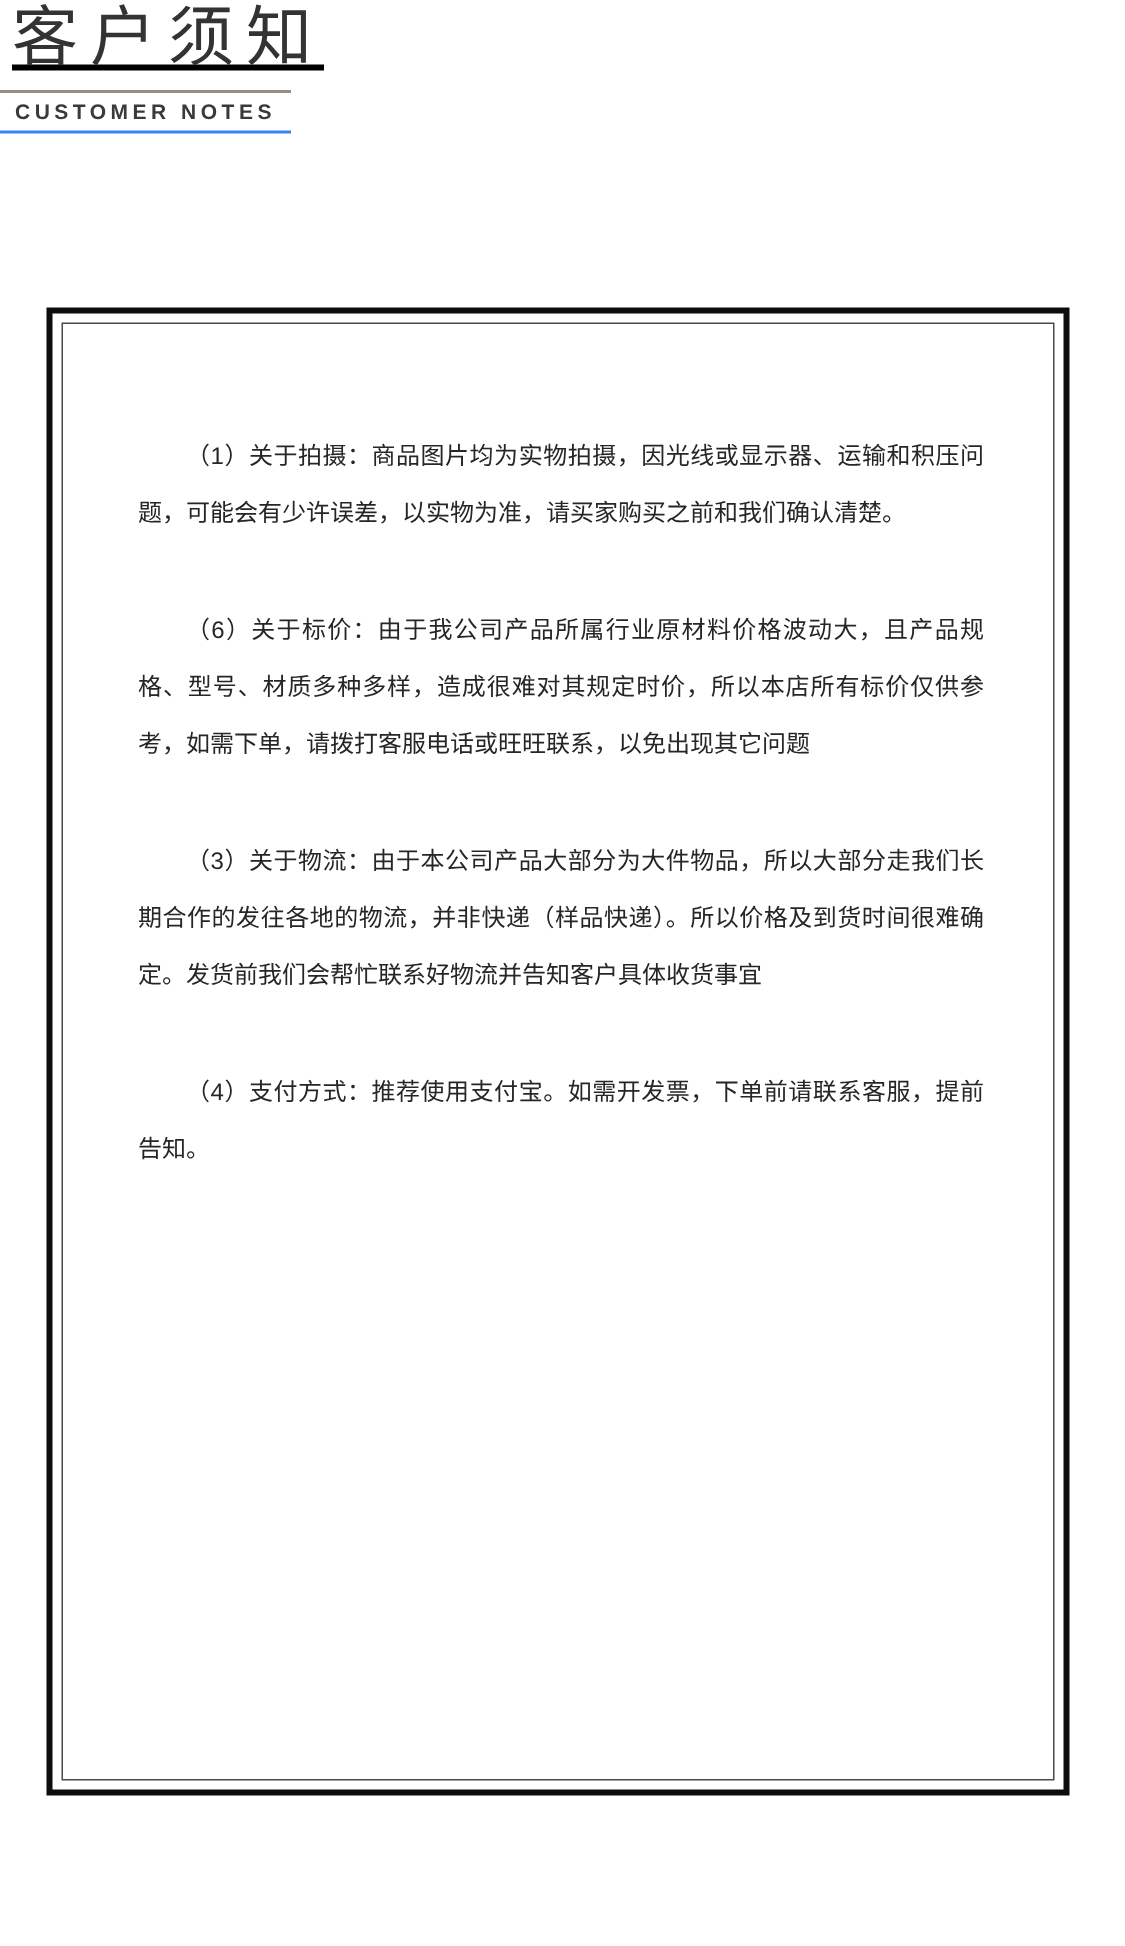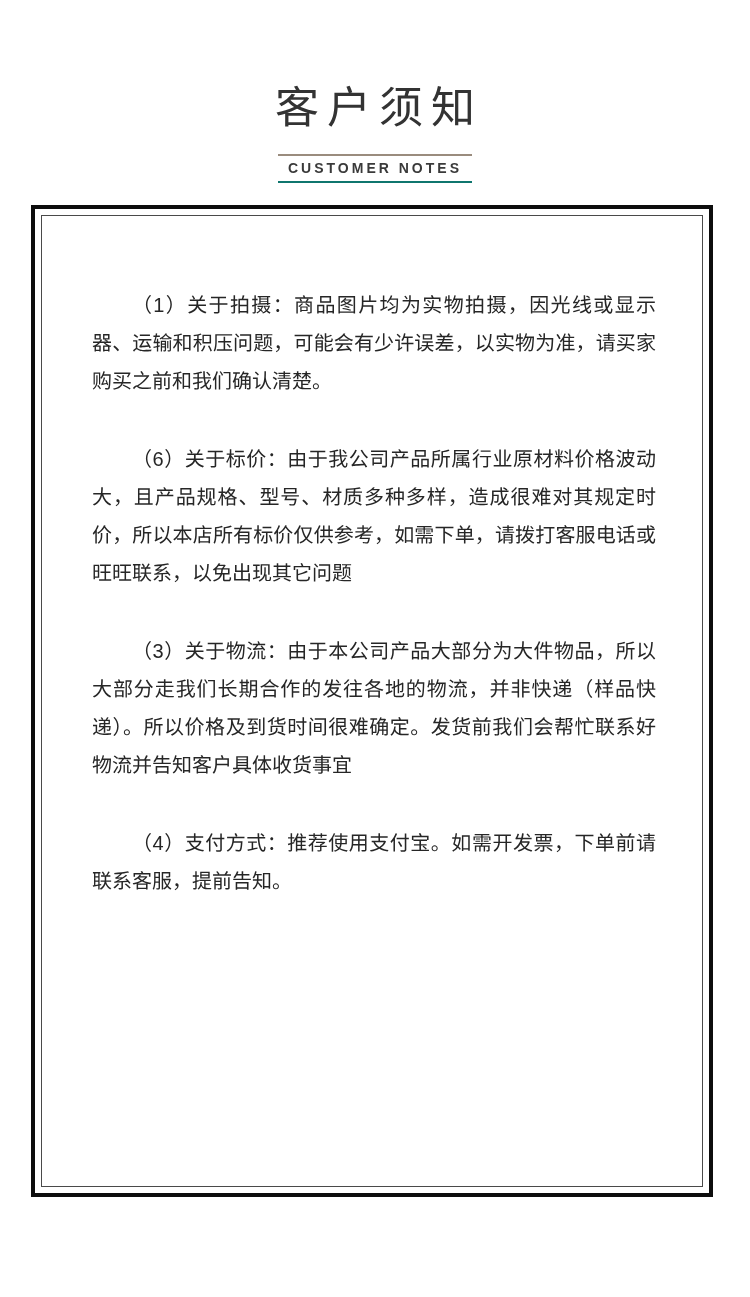--- a/index.html
+++ b/index.html
@@ -10,38 +10,38 @@
   .page {
     position: relative;
     width: 750px;
     height: 1297px;
     background: #ffffff;
     font-family: "Liberation Sans", "DejaVu Sans", sans-serif;
     overflow: hidden;
   }
   
   .header {
-    padding-top: 82px;
-    text-align: center;
+    text-align: left;
+    text-decoration: underline;
   }
   .title {
     margin: 0;
     font-size: 44px;
     line-height: 1.2;
     font-weight: 300;
     letter-spacing: 8px;
     text-indent: 8px; 
     color: #333333;
   }
   .subtitle {
     display: inline-block;
-    margin-top: 19px;
+    margin-top: 7px;
     padding: 4px 10px 5px 10px;
     border-top: 2px solid #9a8c7e;
-    border-bottom: 2px solid #0f766e;
+    border-bottom: 2px solid #3b82f6;
     font-size: 14px;
     font-weight: bold;
     letter-spacing: 3px;
     color: #3a3a3a;
   }
   
   .notice-box {
     position: absolute;
     left: 31px;
     top: 205px;
@@ -55,21 +55,21 @@
   .notice-inner {
     box-sizing: border-box;
     width: 100%;
     height: 100%;
     border: 1px solid #4a4a4a;
     padding: 70px 46px 0 50px;
     overflow: hidden;
   }
   .notice-paragraph {
     margin: 0 0 40px 0;
-    font-size: 20px;
+    font-size: 16px;
     line-height: 38px;
     color: #262626;
     text-align: justify;
     text-indent: 2em;
     word-break: break-all;
   }
 </style>
 </head>
 <body>
 

